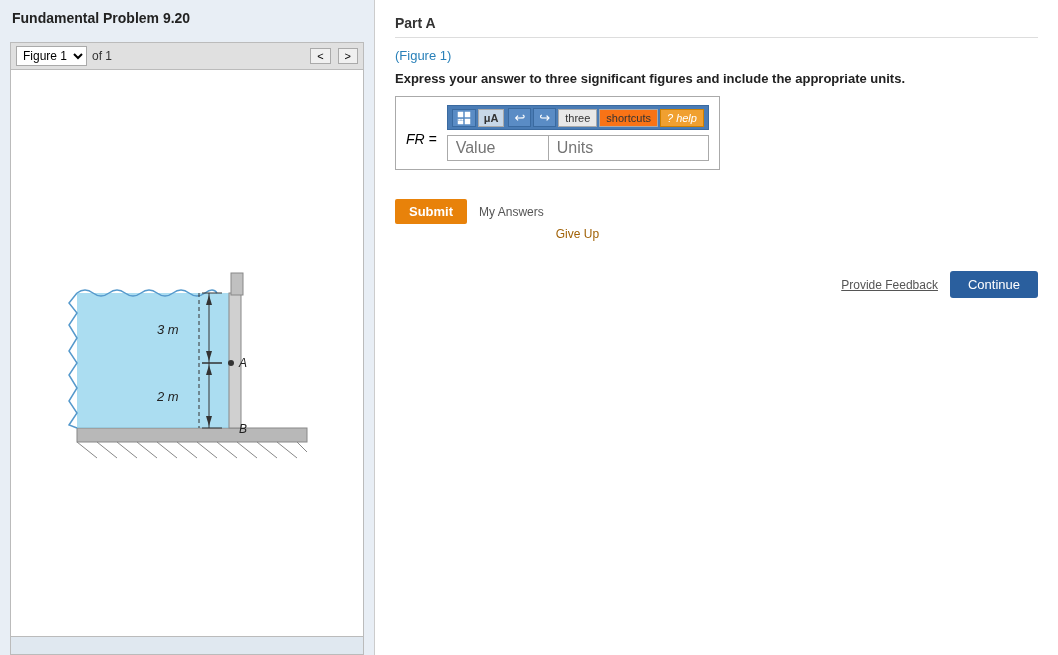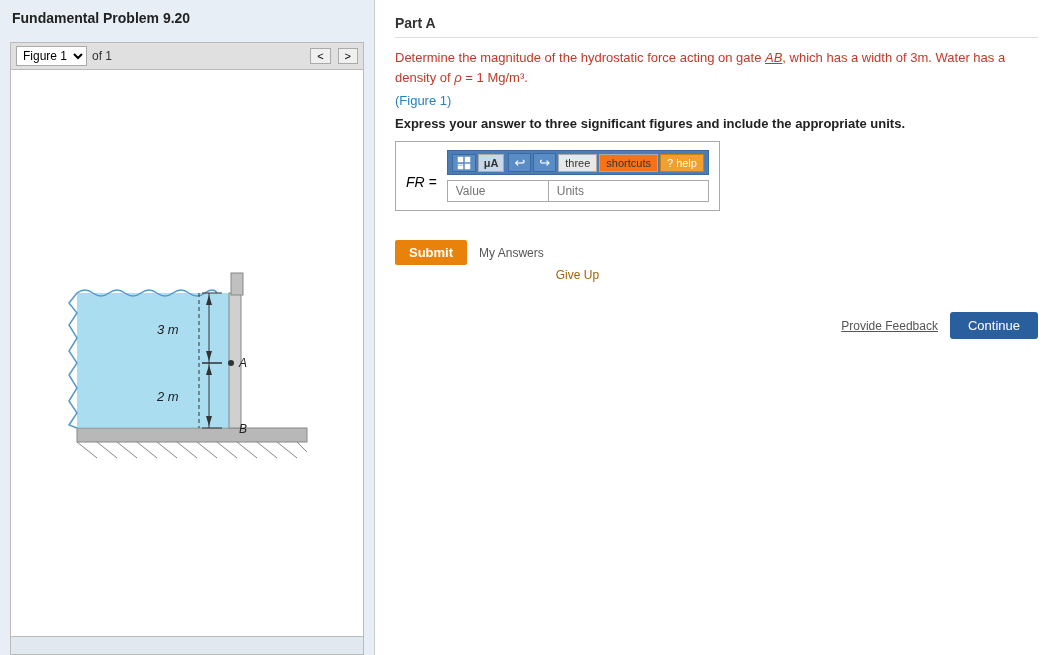--- a/index.html
+++ b/index.html
@@ -154,31 +154,31 @@
     .toolbar-btn {
       font-size: 11px;
       padding: 2px 6px;
       cursor: pointer;
       border: 1px solid #aaa;
       background: #e8e8e8;
       color: #333;
     }
     .toolbar-btn.reset { background: #e8e8e8; }
     .toolbar-btn.shortcuts { background: #f97316; }
-    .toolbar-btn.help { background: #f0a030; color: #fff; border-color: #d08000; }
+    .toolbar-btn.help { background: #f0a030; color: #fff; border-color: #d08000; font-style: italic; }
 
     .input-fields {
       display: flex;
       border: 1px solid #aaa;
       margin-top: 3px;
     }
     .input-value, .input-units {
       border: none;
       outline: none;
-      font-size: 12px;
+      font-size: 16px;
       padding: 3px 8px;
       width: 100px;
     }
     .input-divider {
       width: 1px;
       background: #aaa;
     }
 
     
     .submit-row {
@@ -316,23 +316,20 @@
       </svg>
     </div>
 
     <div class="bottom-strip"></div>
   </div>
 </div>
 
 <div class="right-panel">
   <div class="part-label">Part A</div>
 
-  <p class="problem-text">
-    Determine the magnitude of the hydrostatic force acting on gate <span style="font-style:italic;text-decoration:underline;">AB</span>, which has a width of 3m. Water has a density of <span style="font-style:italic;">ρ</span> = 1 Mg/m³.
-  </p>
 
   <p style="margin-bottom:8px;">
     <a class="figure-link">(Figure 1)</a>
   </p>
 
   <p class="express-text">Express your answer to three significant figures and include the appropriate units.</p>
 
   <div class="answer-box">
     <div class="answer-row">
       <span class="fr-label math-italic">FR =</span>

